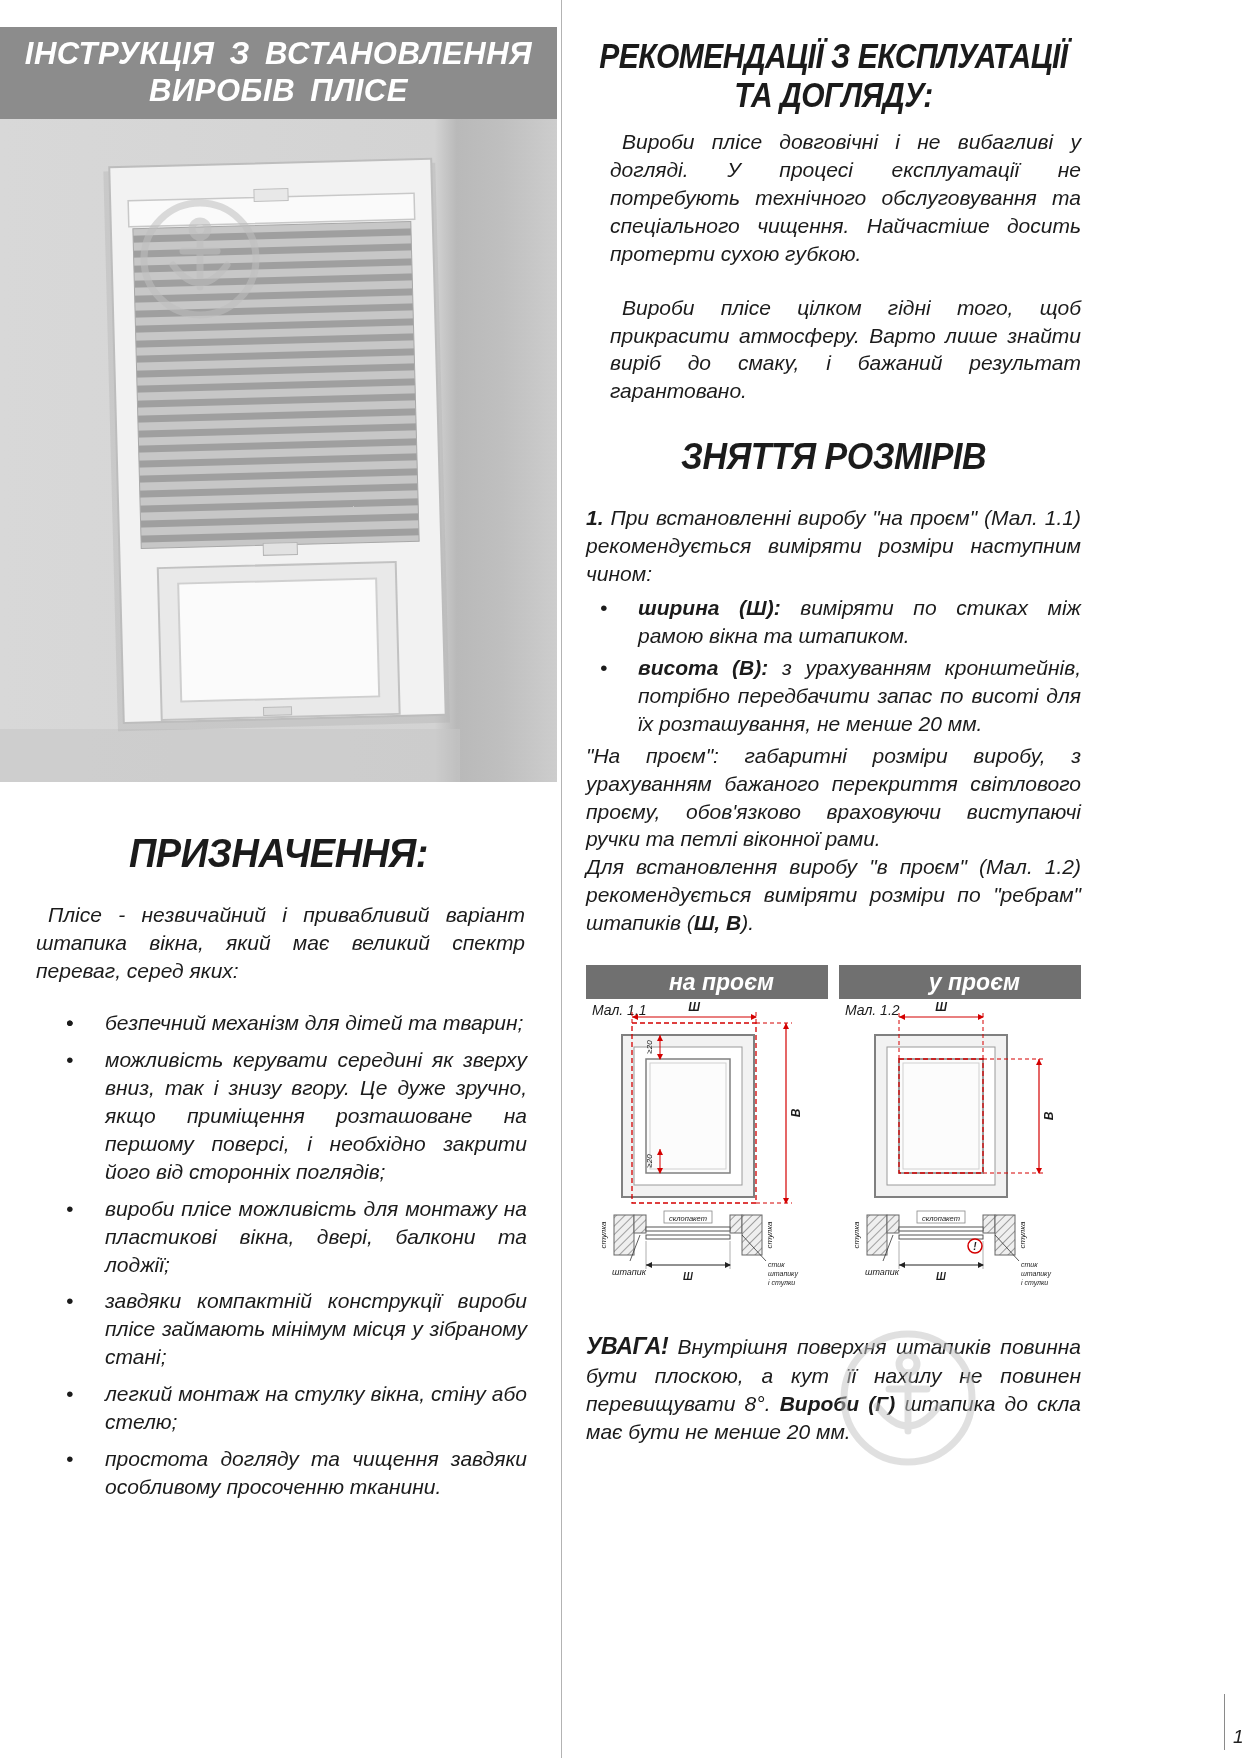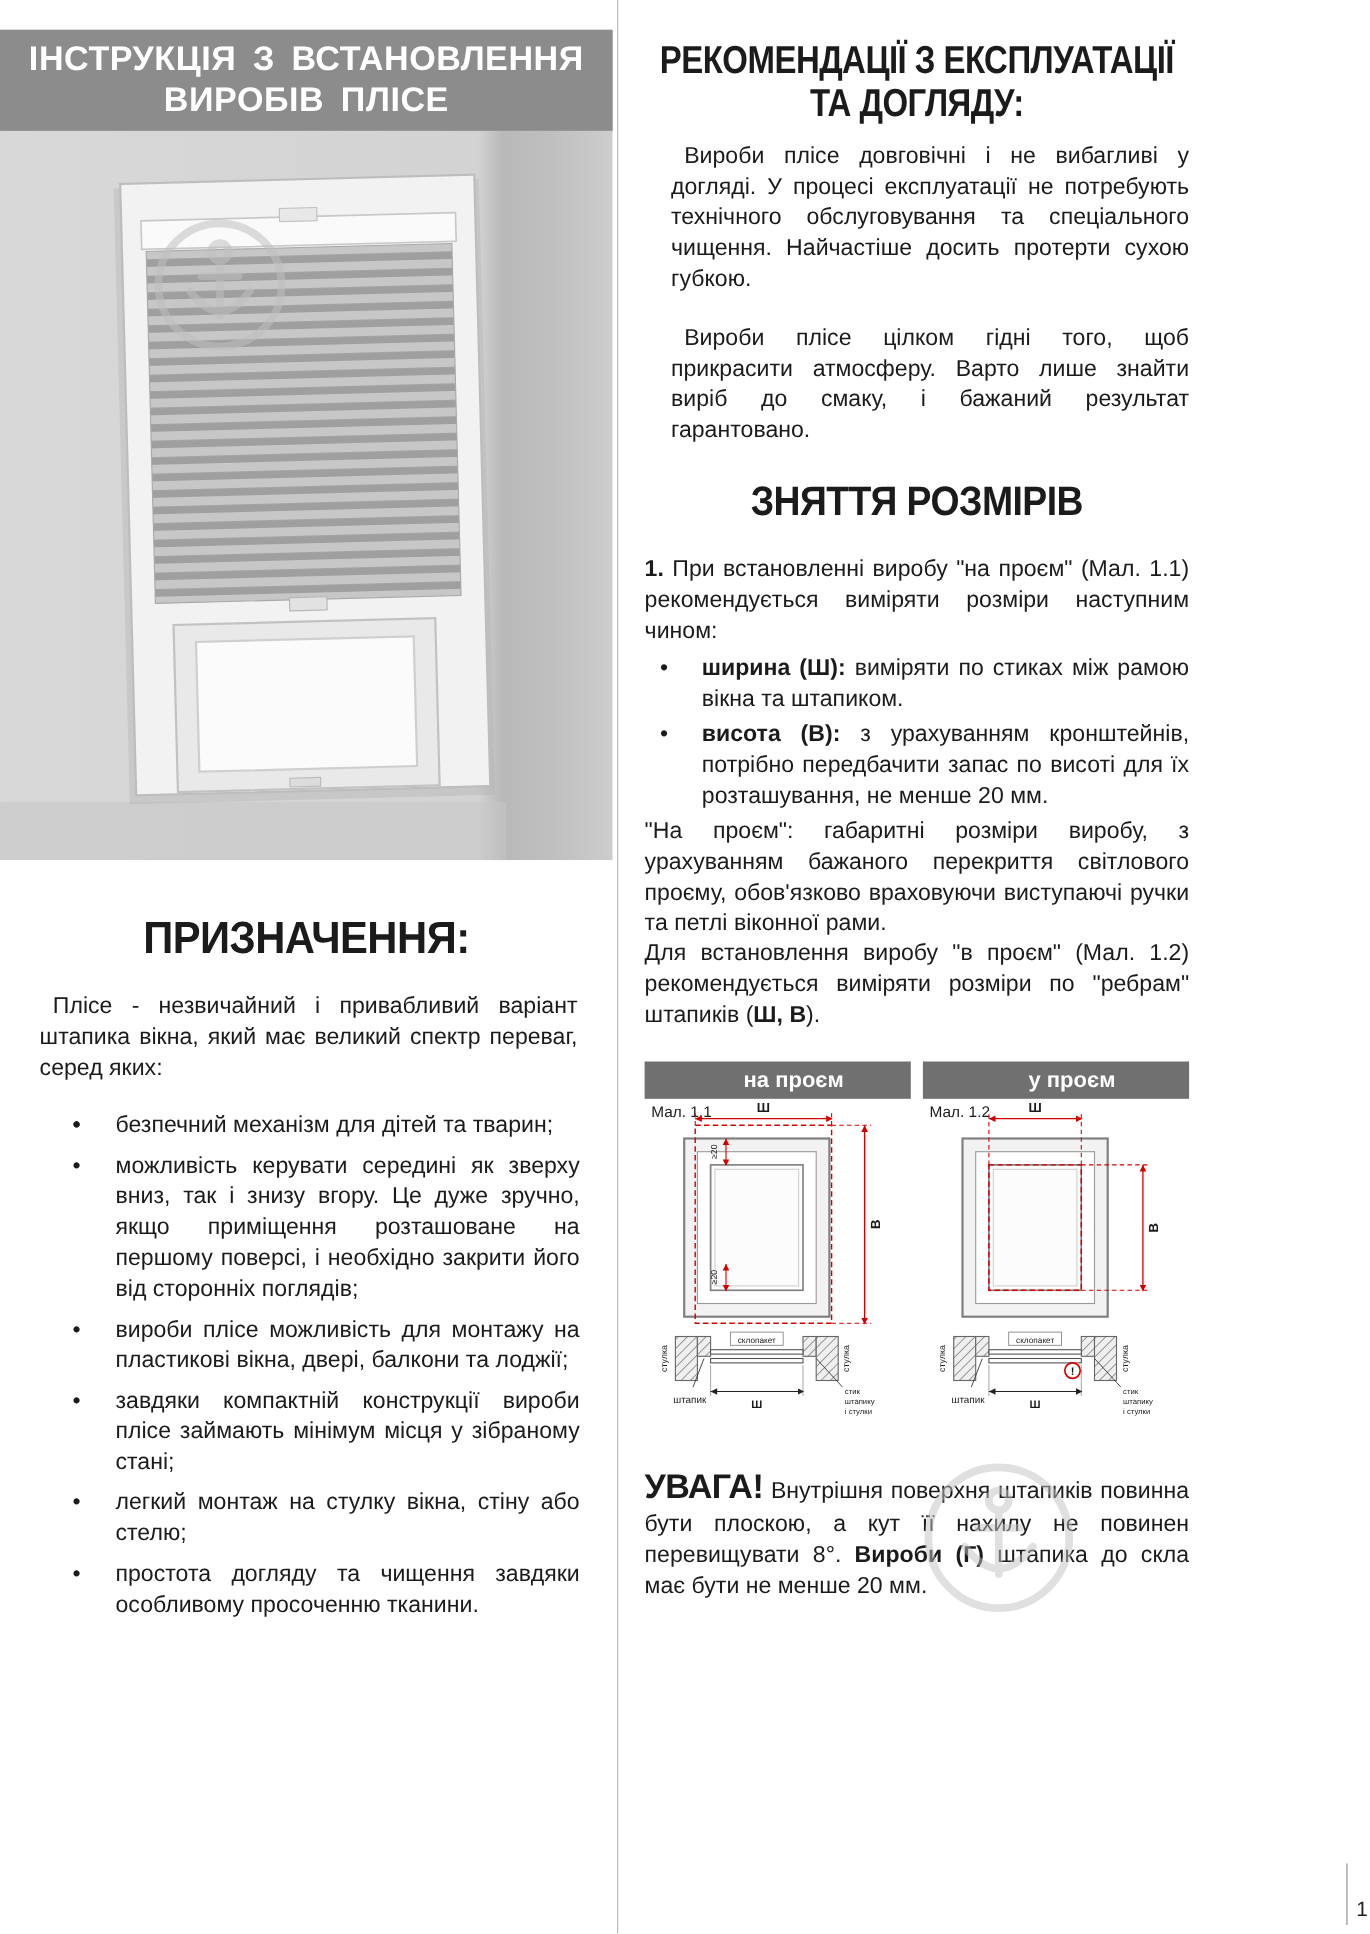--- a/index.html
+++ b/index.html
@@ -1,18 +1,18 @@
 <!DOCTYPE html>
 <html><head>
 <meta charset="utf-8">
 <style>
   * { margin:0; padding:0; box-sizing:border-box; }
   html,body { background:#ffffff; }
   body { font-family:"Liberation Sans", sans-serif; color:#1b1b1b; }
-  .page { position:relative; width:1245px; height:1758px; background:#fff; overflow:hidden; }
+  .page { position:relative; width:1245px; height:1758px; background:#fff; overflow:hidden;font-style:italic; }
 
   .divider { position:absolute; left:561px; top:0; width:1px; height:1758px; background:#b3b3b3; }
 
   
   .col-left { position:absolute; left:0; top:0; width:557px; }
   .header-band { margin-top:27px; background:#8c8c8c; color:#fff; text-align:center;
                  padding:8px 0 10px; font-weight:bold; font-size:31px; line-height:1.2;
                  letter-spacing:0.5px; word-spacing:6px; }
   .illustration-wrap { position:relative; width:557px; height:663px; }
   .illustration-wrap svg { display:block; }
@@ -37,26 +37,26 @@
   .col-right p { margin-bottom:0; }
   .gap-top { margin-top:26px !important; }
 
   .right-list { list-style:none; margin:6px 0 0 0; }
   .right-list li { position:relative; padding-left:52px; margin-bottom:4px; text-align:justify;
                    font-size:21px; line-height:1.33; }
   .right-list .marker { position:absolute; left:14px; top:0; }
 
   .figures { display:flex; gap:11px; margin-top:28px; }
   .figure { width:242px; }
-  .figure-header { background:#707070; color:#fff; font-weight:bold; font-size:20px;
+  .figure-header { background:#707070; color:#fff; font-weight:bold; font-size:23px;
                    text-align:center; height:34px; line-height:34px;padding-left:29px; }
   .figure svg { display:block; width:242px; height:300px; background:#fff; }
 
   .attention { margin-top:32px; }
-  .attn-label { font-size:31px; letter-spacing:-0.5px; }
+  .attn-label { font-size:23px; letter-spacing:-0.5px; }
 
   
   .watermark-right { position:absolute; left:828px; top:1318px; width:160px; height:160px;
                      opacity:0.5; pointer-events:none; }
 
   .page-number-wrap { position:absolute; left:1224px; top:1694px; height:56px;
                       display:flex; align-items:flex-end; gap:8px; }
   .page-number-line { width:1px; height:56px; background:#8a8a8a; }
   .page-number { font-size:19px; color:#222; padding-bottom:2px; }
 

